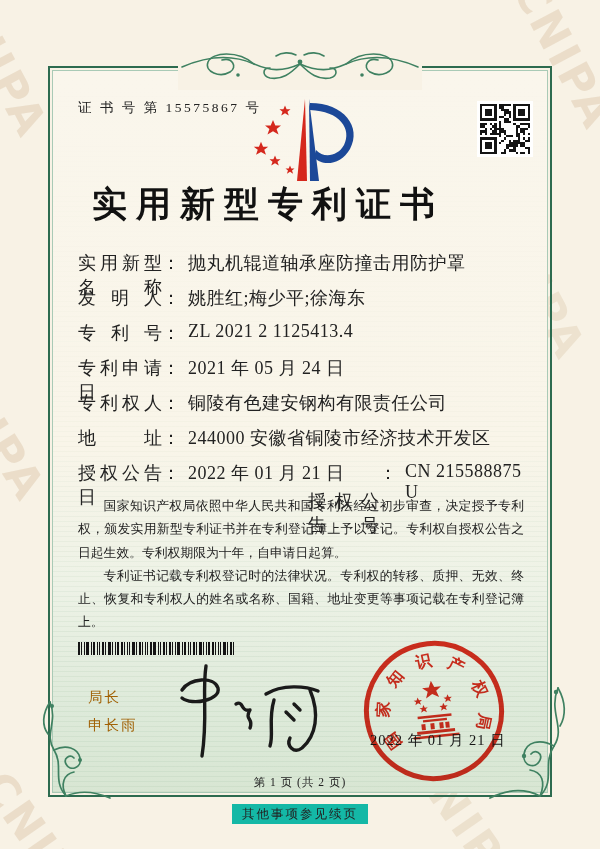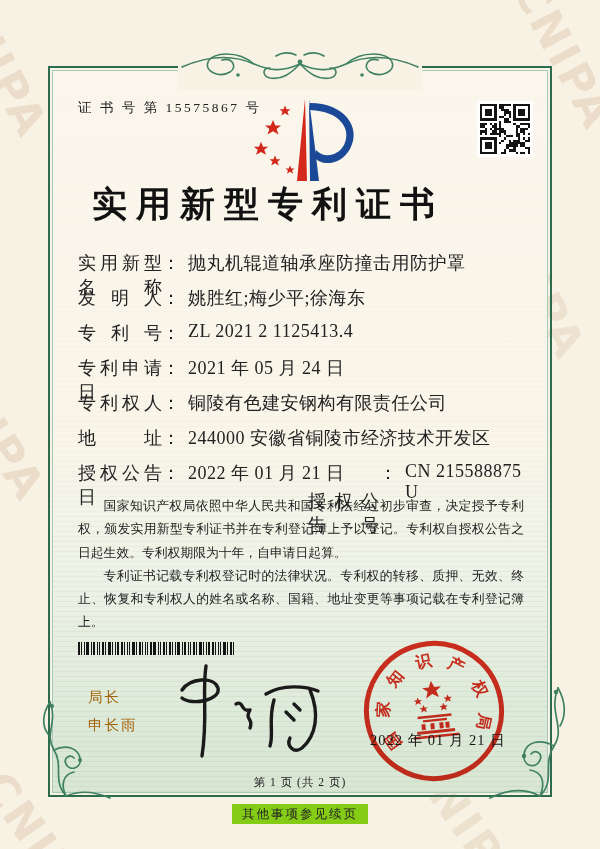--- a/index.html
+++ b/index.html
@@ -118,21 +118,21 @@
   }
 
   .page-footer {
     position:absolute; left:0; top:775px; width:600px; z-index:6;
     text-align:center; font-size:11.5px; letter-spacing:1px; color:#222;
   }
   .continuation {
     position:absolute; left:0; top:806px; width:600px; z-index:4;
     text-align:center; font-size:12.5px; letter-spacing:2px; color:#222;
   }
-  .continuation span { background:#84cc16; padding:3px 10px; }
+  .continuation span { background:#14b8a6; padding:3px 10px; }
 </style>
 </head>
 <body>
 
 <div class="wm wm1">CNIPA</div>
 <div class="wm wm2">CNIPA</div>
 <div class="wm wm3">CNIPA</div>
 <div class="wm wm4">CNIPA</div>
 <div class="wm wm5">CNIPA</div>
 <div class="wm wm6">CNIPA</div>

